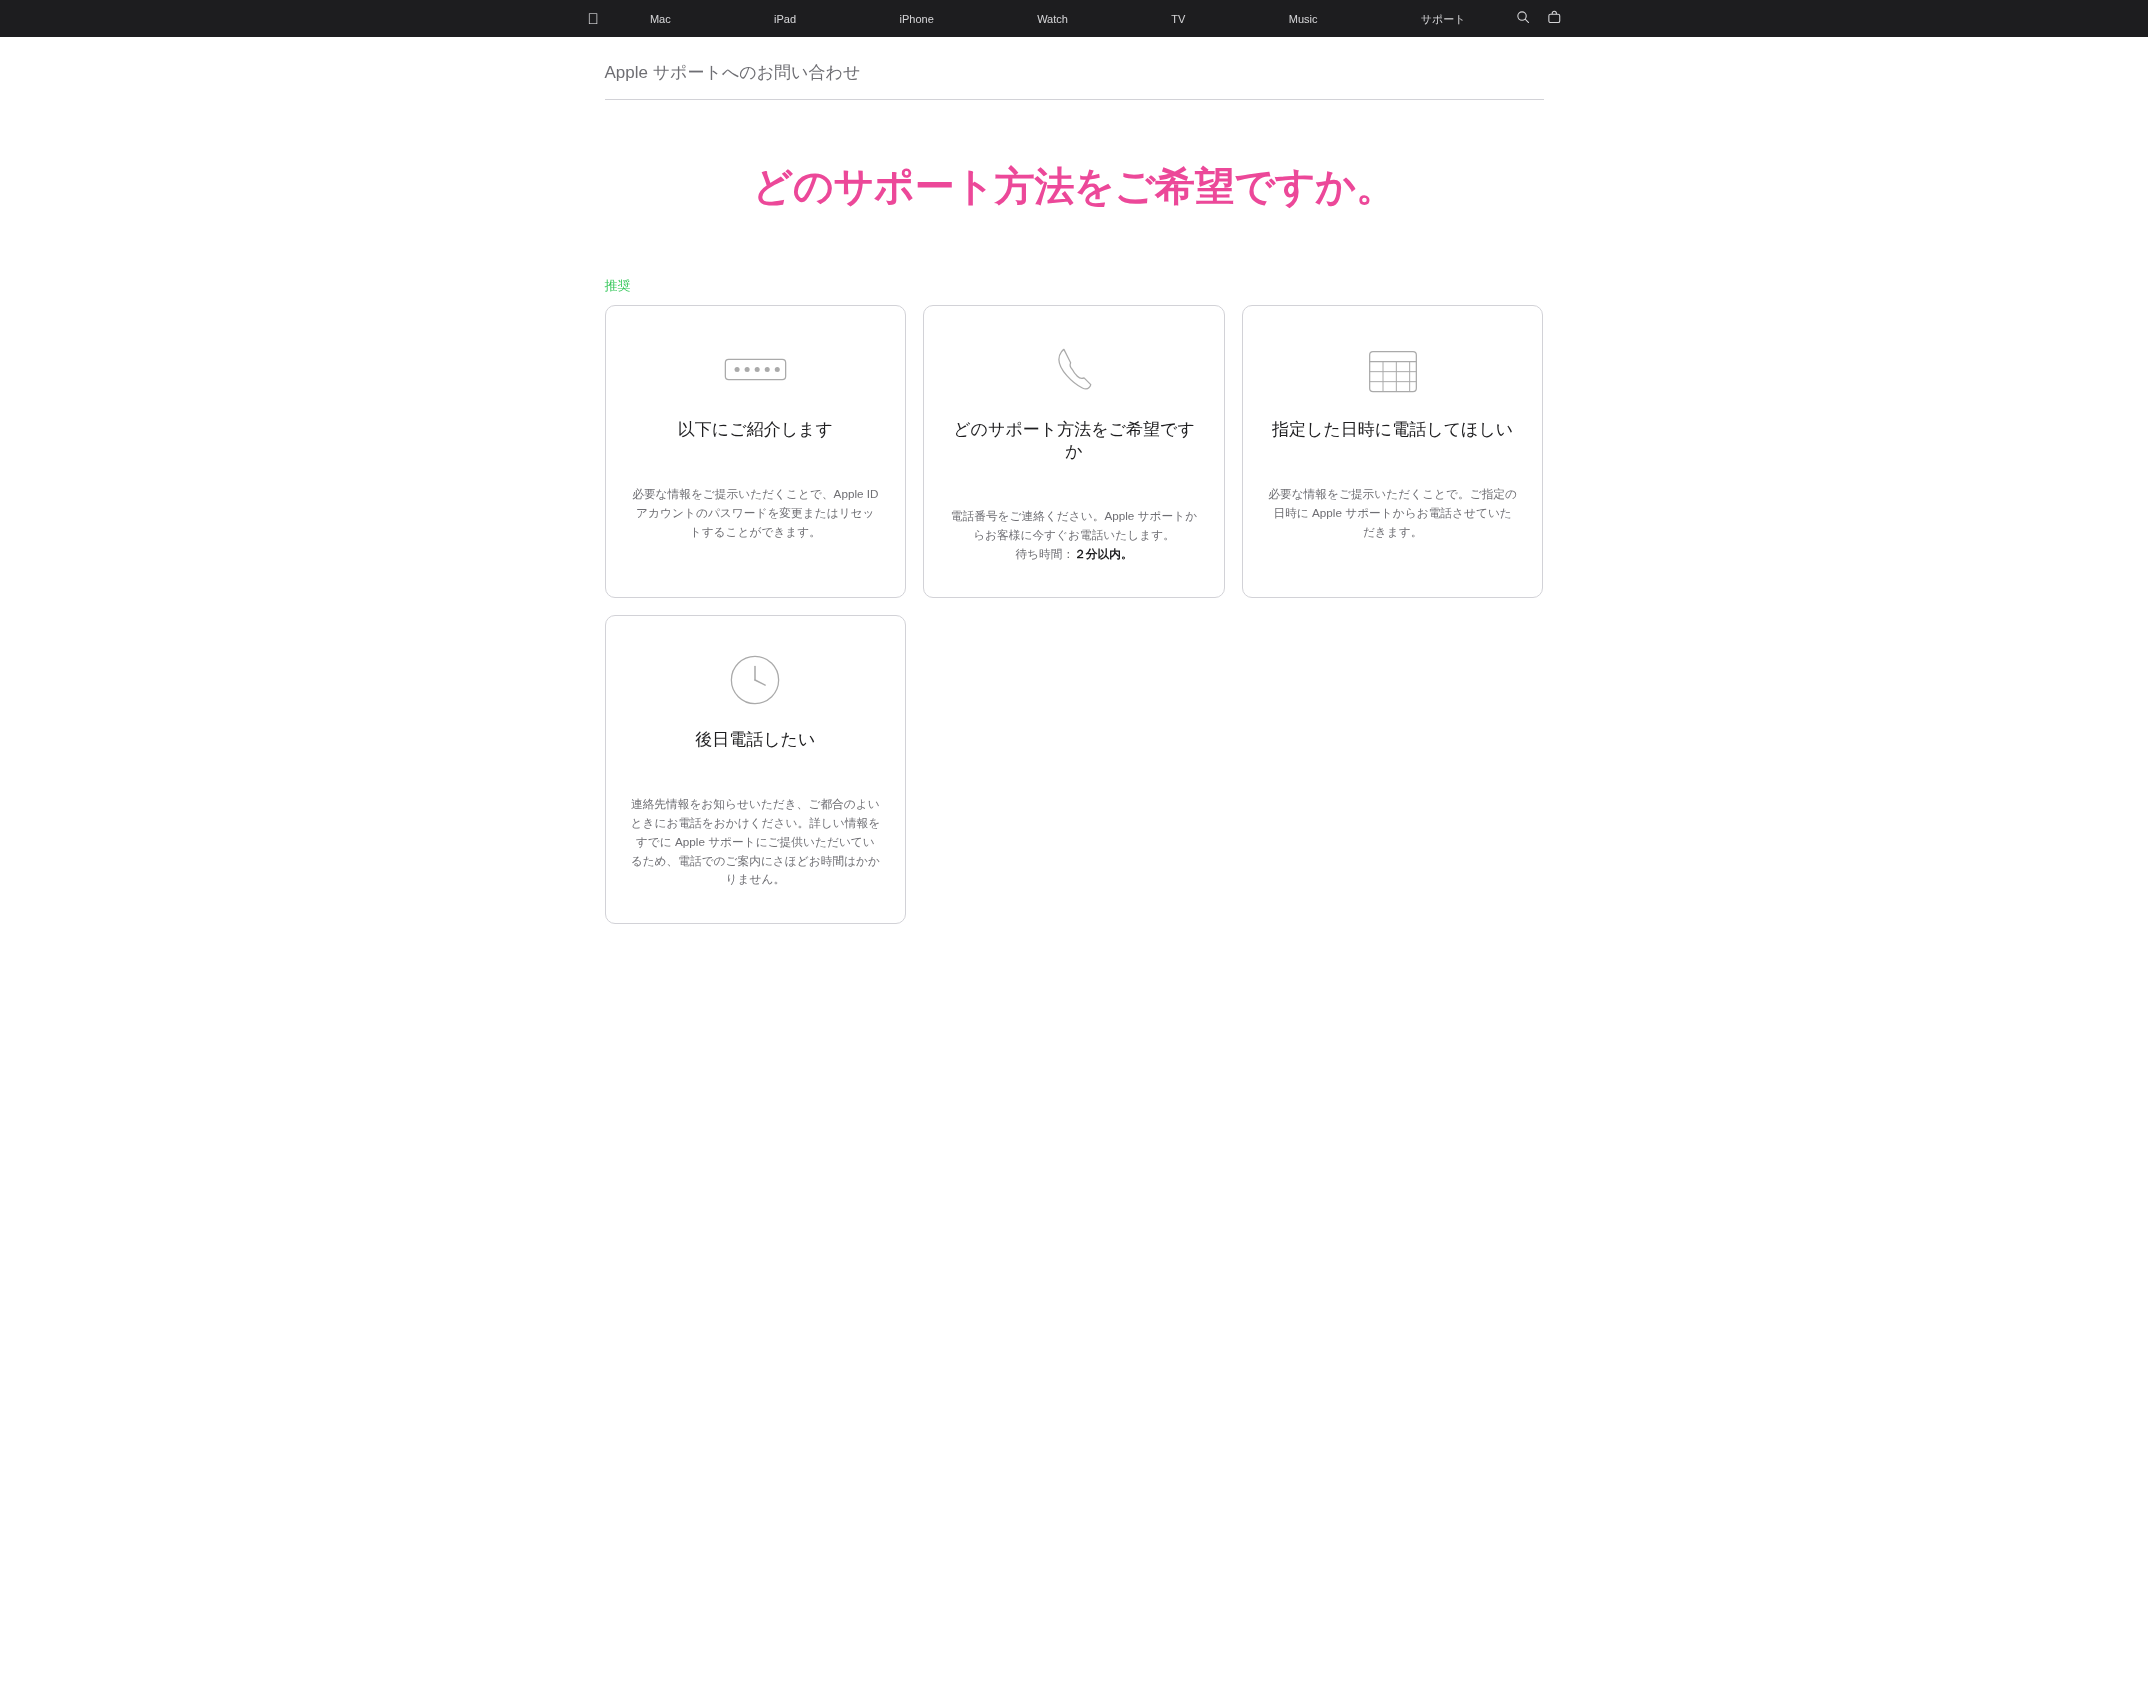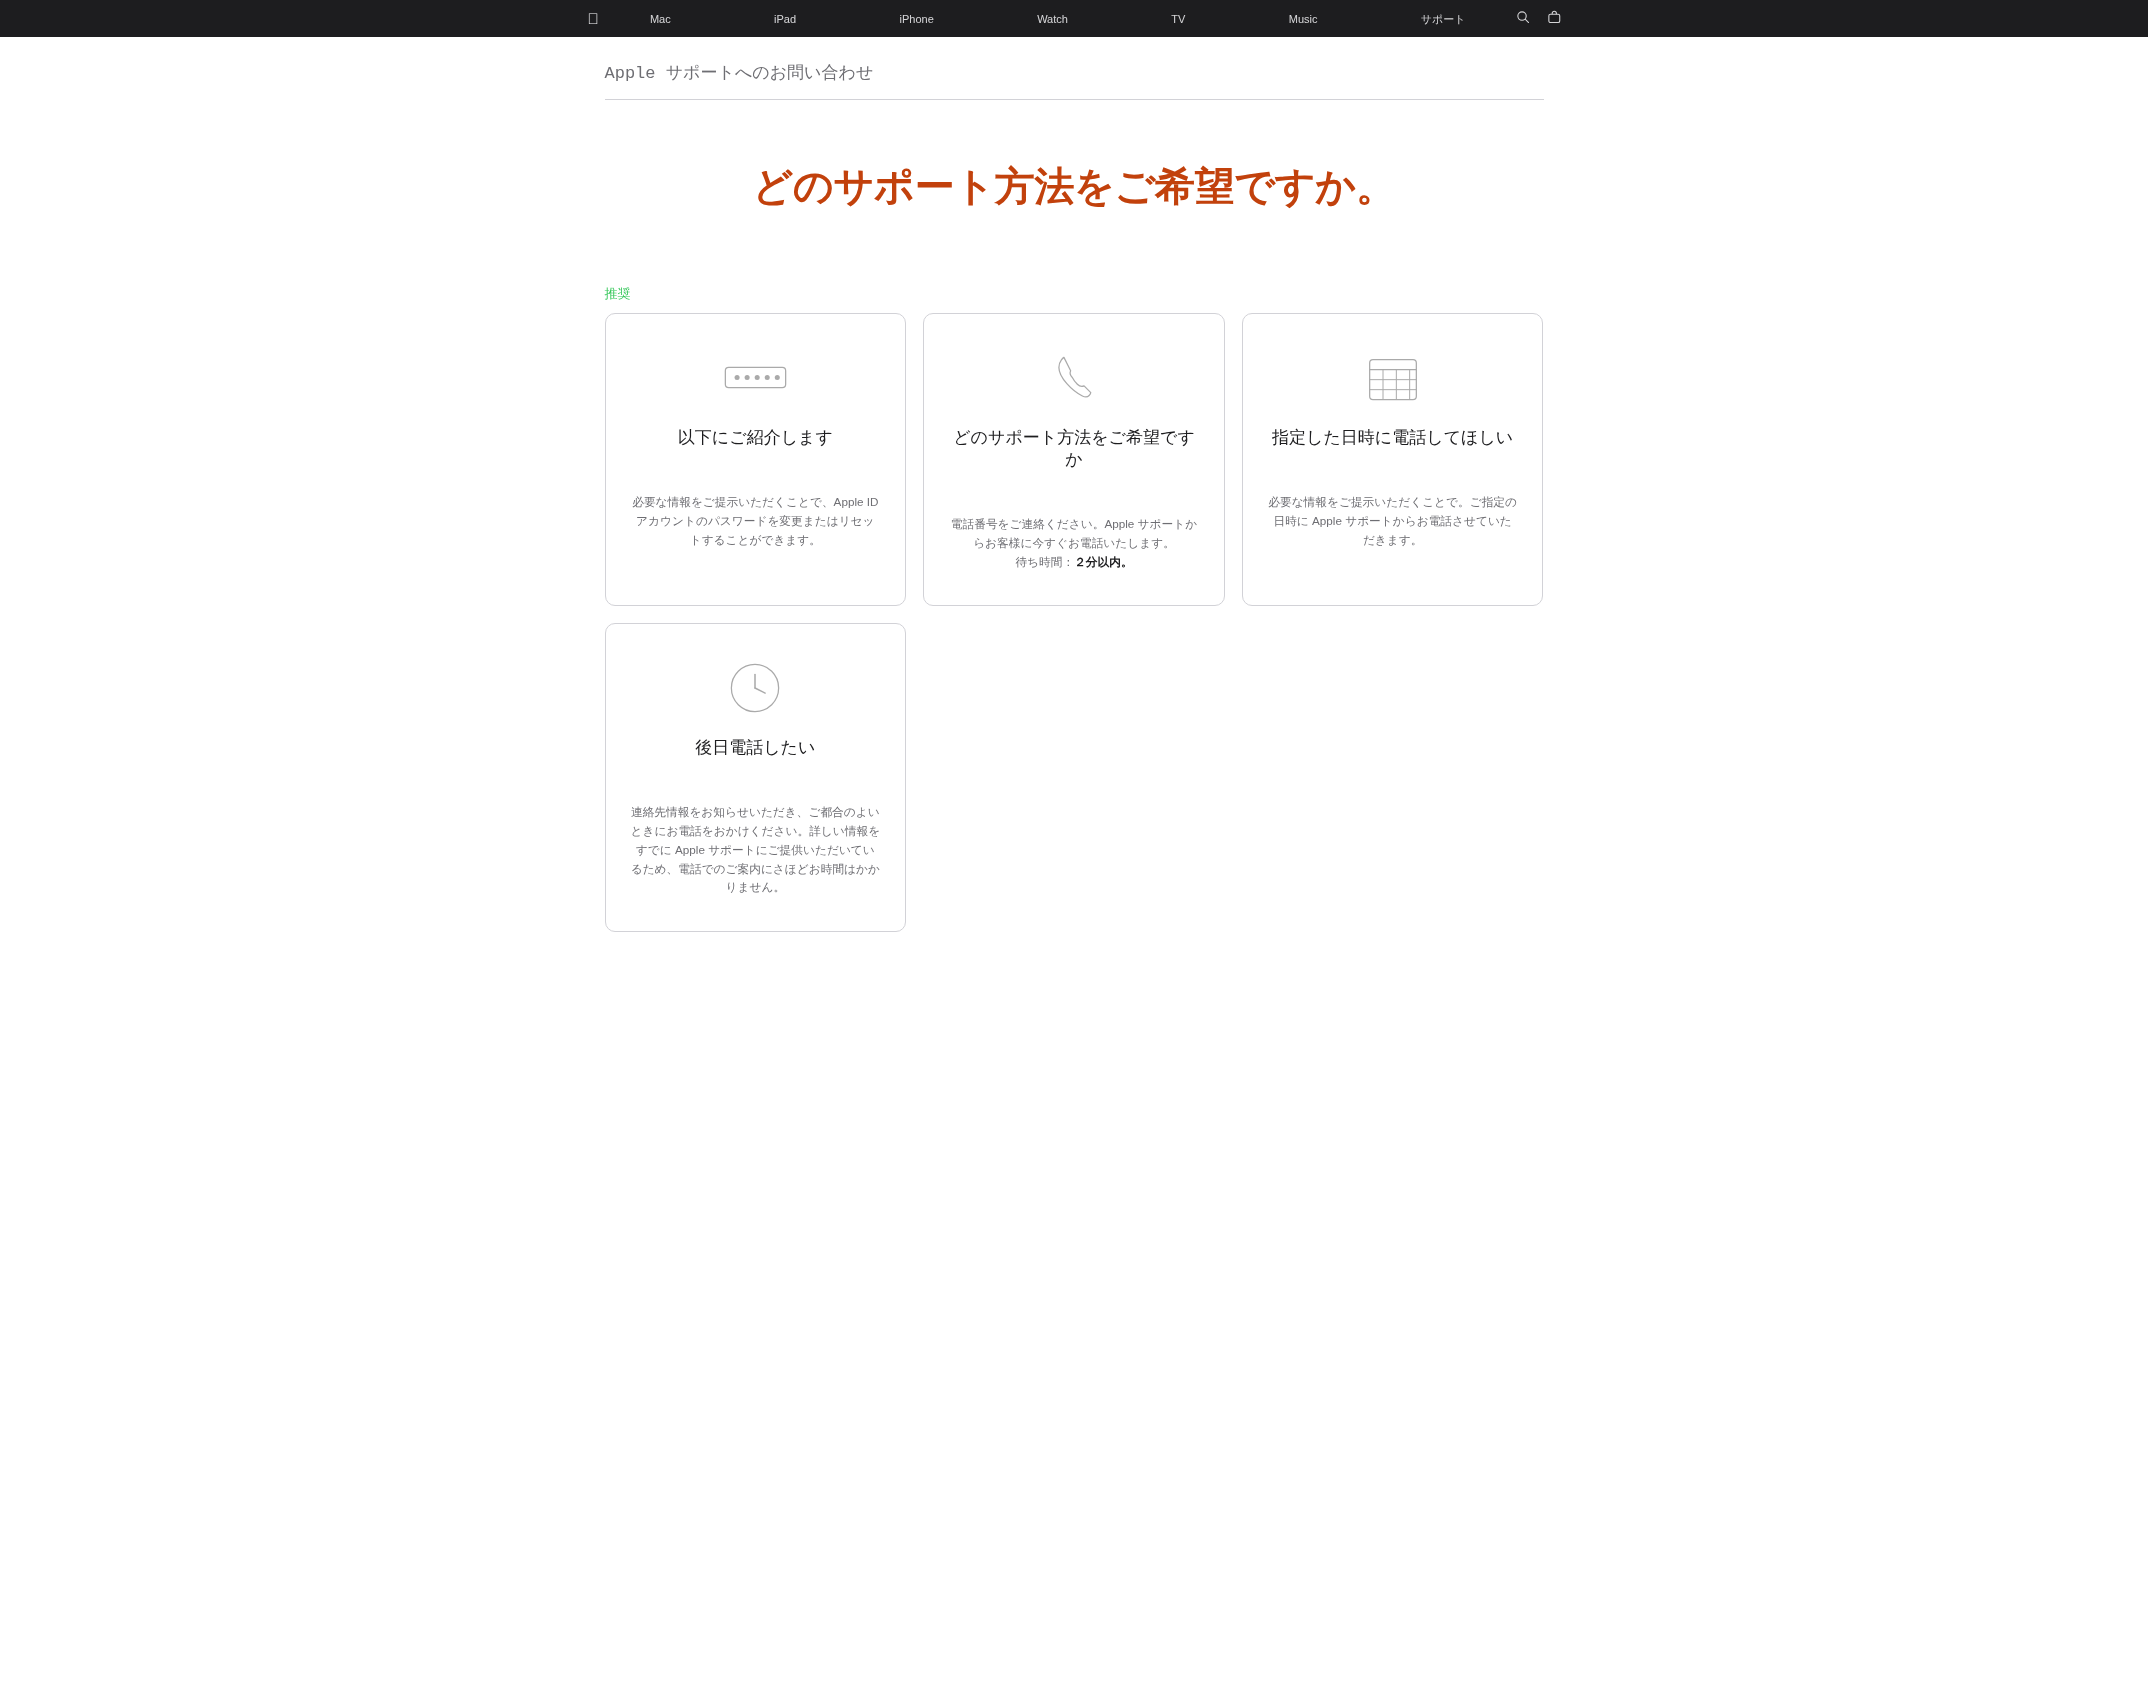--- a/index.html
+++ b/index.html
@@ -79,34 +79,33 @@
       padding: 0 34px;
     }
 
     
     .breadcrumb {
       padding: 23.5px 0 15px 0;
       font-size: 17px;
       color: #6e6e73;
       font-weight: 300;
       border-bottom: 0.8px solid #d2d2d7;
-      font-family: Liberation Mono, monospace;
     }
 
     
     .hero {
       text-align: center;
       padding: 59px 0 25px 0;
     }
 
     .hero-title {
       font-size: 40px;
       font-weight: 600;
-      color: #c2410c;
-      margin-bottom: 23px;
+      color: #ec4899;
+      margin-bottom: 15px;
       letter-spacing: -0.4px;
     }
 
     .hero-subtitle {
       font-size: 16px;
       color: #6e6e73;
       font-weight: 300;
     }
 
     

